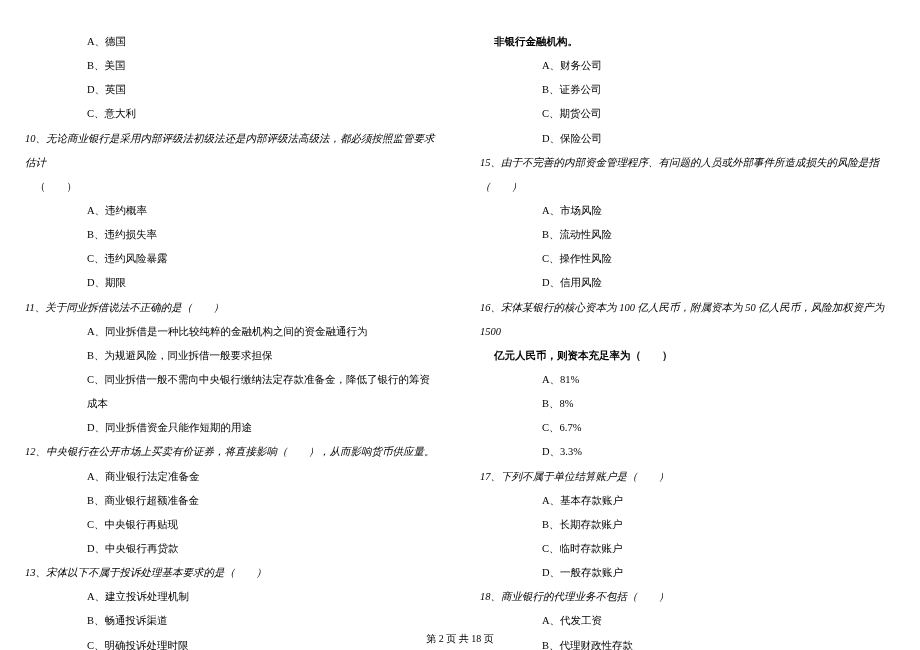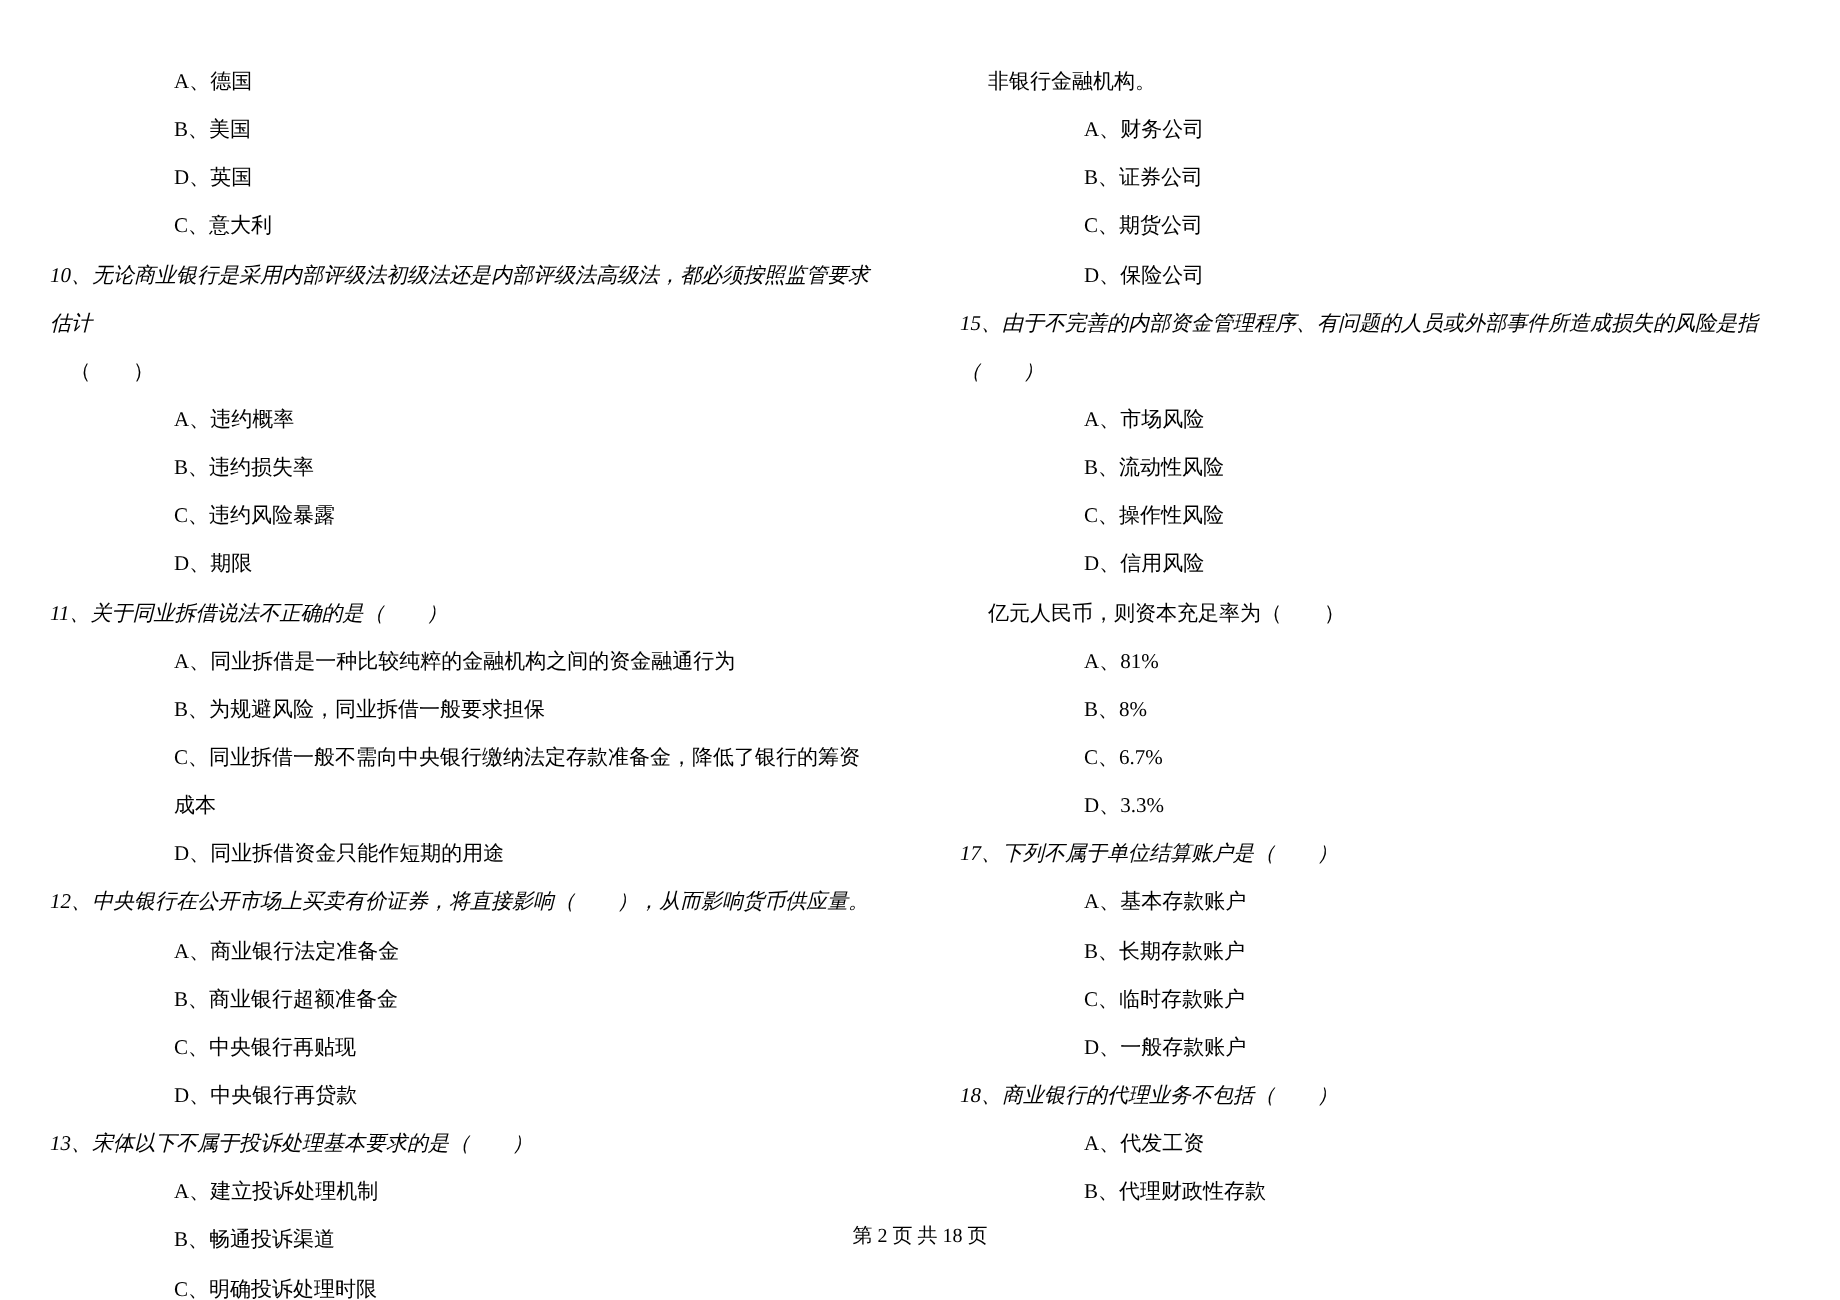--- a/index.html
+++ b/index.html
@@ -33,24 +33,25 @@
     }
     .question-line {
       padding-left: 0;
       font-style: italic;
     }
     .question-sub {
       padding-left: 10px;
     }
     .continuation {
       padding-left: 14px;
+      font-weight: bold;
     }
     .footer {
       position: absolute;
-      bottom: 25px;
+      bottom: 4px;
       left: 0;
       width: 100%;
       text-align: center;
       font-size: 10px;
       margin-top: 20px;
     }
   </style>
 </head>
 <body>
 
@@ -93,20 +94,21 @@
     <div class="option-line">B、证券公司</div>
     <div class="option-line">C、期货公司</div>
     <div class="option-line">D、保险公司</div>
 
     <div class="question-line">15、由于不完善的内部资金管理程序、有问题的人员或外部事件所造成损失的风险是指（　　）</div>
     <div class="option-line">A、市场风险</div>
     <div class="option-line">B、流动性风险</div>
     <div class="option-line">C、操作性风险</div>
     <div class="option-line">D、信用风险</div>
 
+    <div class="question-line">16、宋体某银行的核心资本为 100 亿人民币，附属资本为 50 亿人民币，风险加权资产为 1500</div>
     <div class="continuation">亿元人民币，则资本充足率为（　　）</div>
     <div class="option-line">A、81%</div>
     <div class="option-line">B、8%</div>
     <div class="option-line">C、6.7%</div>
     <div class="option-line">D、3.3%</div>
 
     <div class="question-line">17、下列不属于单位结算账户是（　　）</div>
     <div class="option-line">A、基本存款账户</div>
     <div class="option-line">B、长期存款账户</div>
     <div class="option-line">C、临时存款账户</div>

